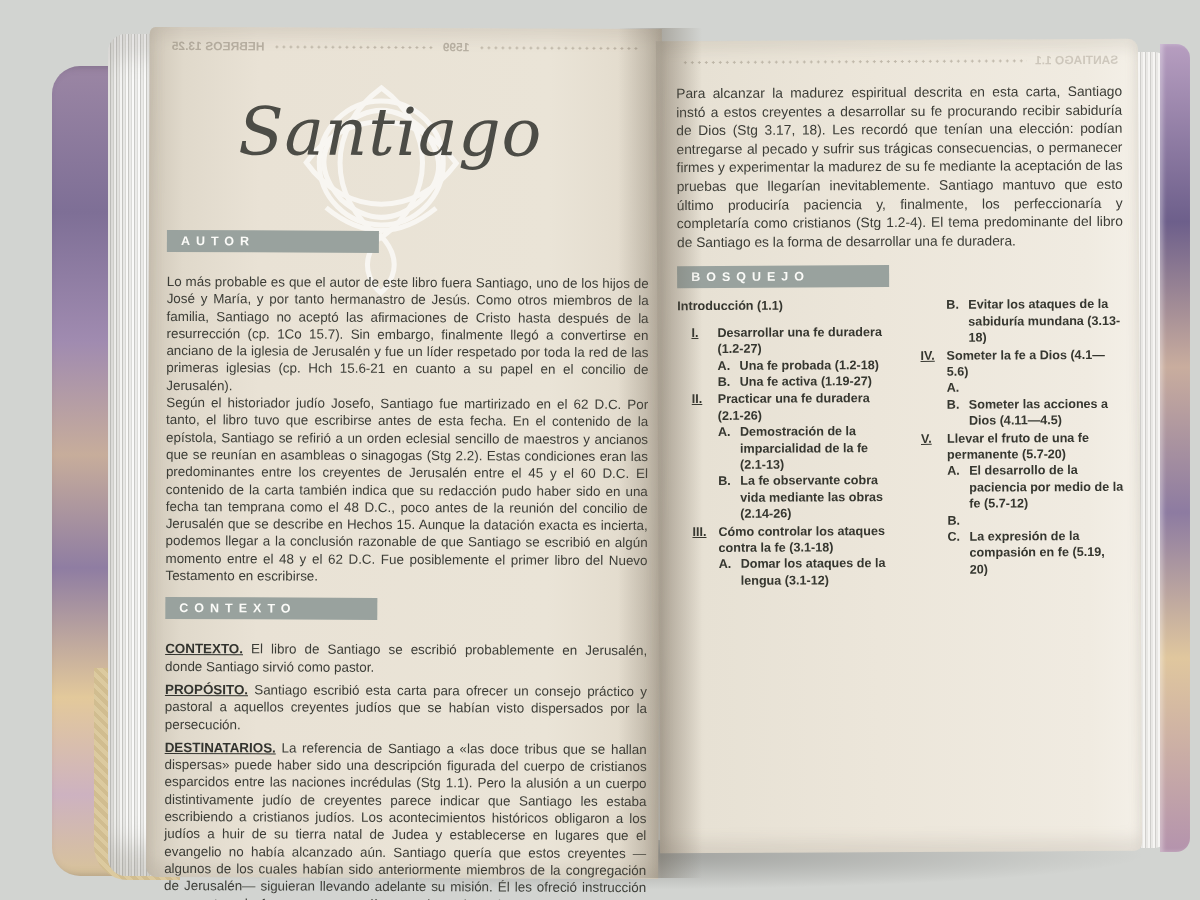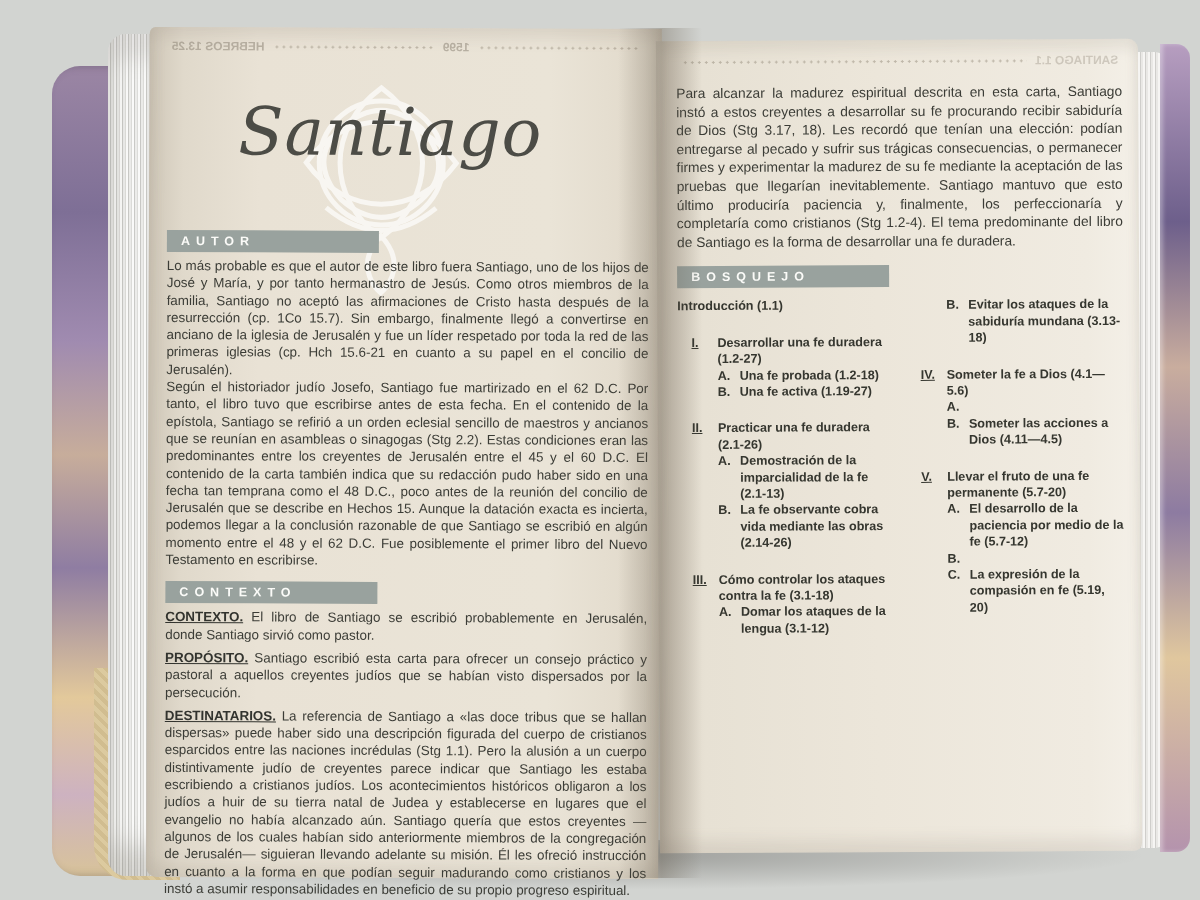--- a/index.html
+++ b/index.html
@@ -78,33 +78,33 @@
   .bleed{color:#8f8678;font-weight:bold;font-size:12px;opacity:.55;}
   
   .lp-header{position:absolute;left:22px;right:14px;top:12px;display:flex;}
   .lp-title{
     position:absolute;left:0;right:30px;top:66px;text-align:center;
     font-family:"DejaVu Serif", serif;font-style:italic;
     font-size:66px;color:#4c4c46;letter-spacing:1px;
   }
   .ornament{position:absolute;left:50%;top:40px;transform:translateX(-58%);opacity:.8;}
   .lp-body{position:absolute;left:18px;right:12px;top:190px;}
-  .lp-body .sec-bar{margin:13px 0 5px;}
+  .lp-body .sec-bar{margin:13px 0 21px;}
   .entry{margin-bottom:6px;}
   .entry b{color:#32332e;text-decoration:underline;}
   
   .rp-header{position:absolute;left:16px;right:20px;top:14px;display:flex;}
   .rp-body{position:absolute;left:20px;right:16px;top:44px;}
   .rp-body .sec-bar{margin:14px 0 10px;}
   .cols{display:flex;gap:12px;}
   .col{flex:1;min-width:0;}
   .o-item{display:flex;font-size:12.6px;line-height:16.4px;font-weight:bold;color:#35362f;}
   .o-item .o-num{flex:none;}
   .lvl0{margin:0 0 10px 0;}
-  .lvl1{margin-top:20px;}
+  .lvl1{margin-top:1px;}
   .lvl1 .o-num{width:26px;margin-left:14px;text-decoration:underline;}
   .lvl2 .o-num{width:22px;margin-left:40px;}
   .o-text{flex:1;}
 </style>
 </head>
 <body>
 
 <div class="stage">
 
   <div class="book-shadow"></div>

